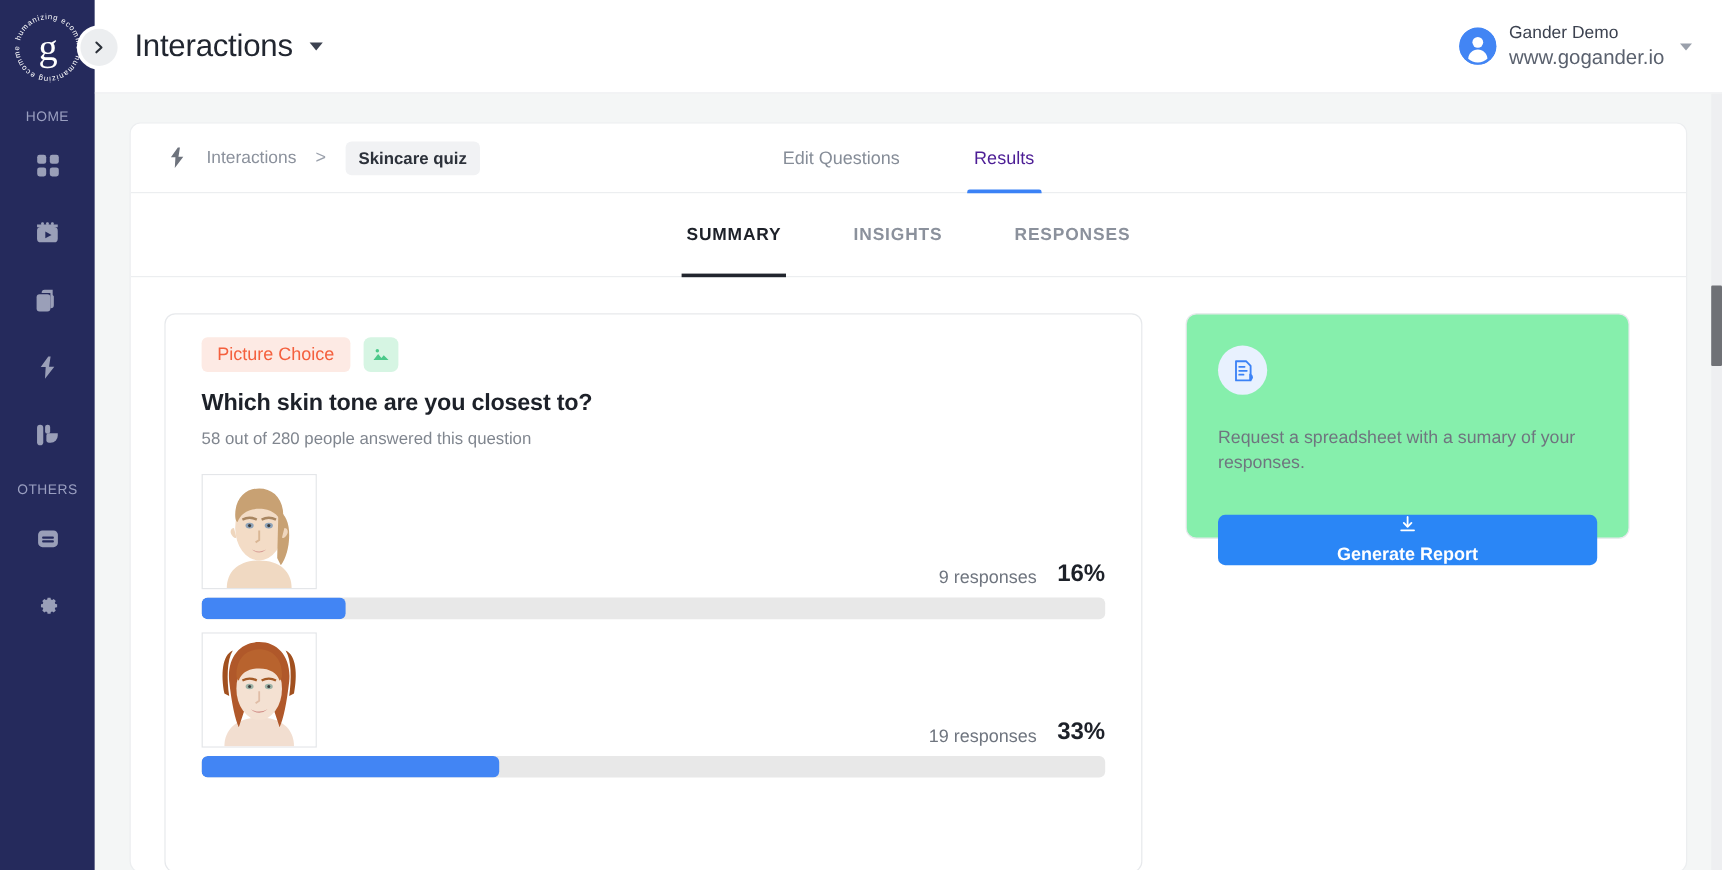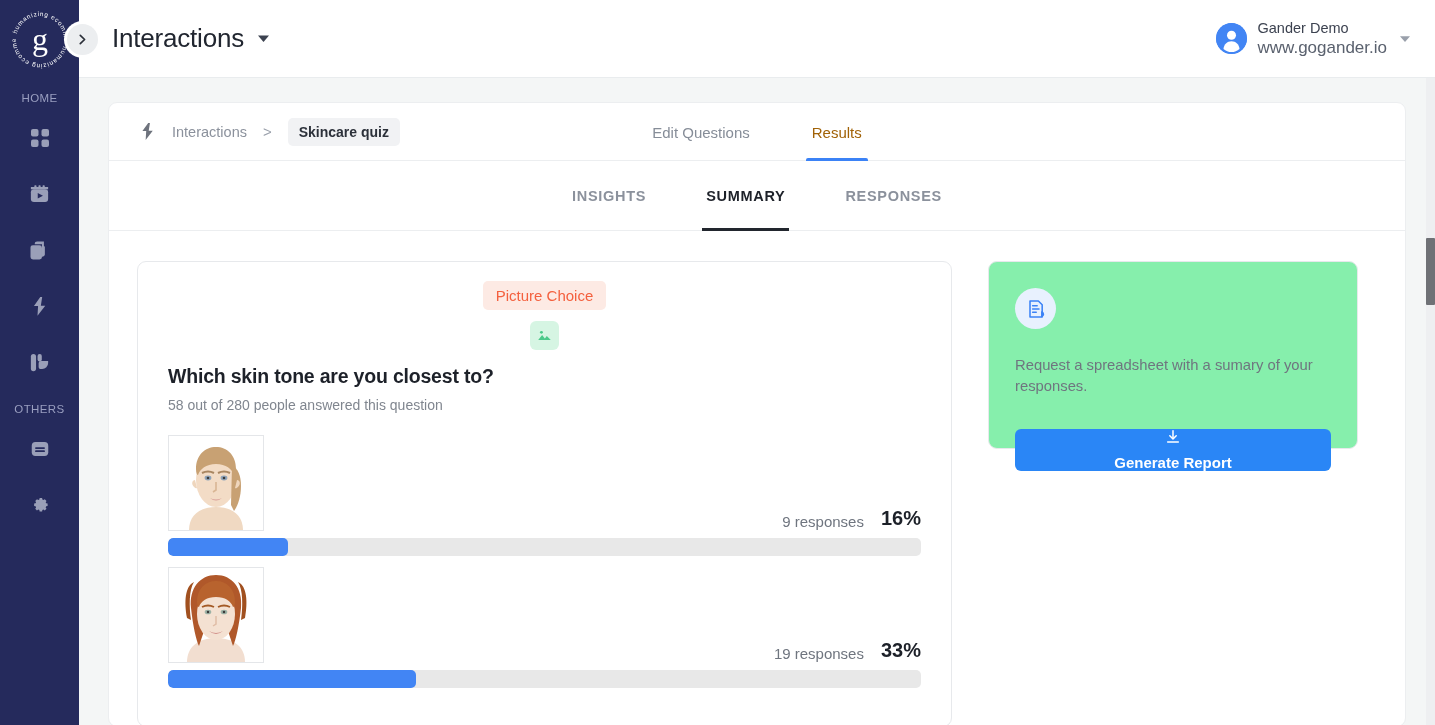--- a/index.html
+++ b/index.html
@@ -112,21 +112,21 @@
     position: absolute; left: 0; top: 0; right: 0; height: 58px;
     display: flex; align-items: stretch; justify-content: center;
     pointer-events: none;
   }
   .mtab {
     display: flex; align-items: center; position: relative;
     font-size: 15px; color: #868d98; cursor: pointer;
     padding: 0 3px; margin: 0 28px;
     pointer-events: auto;
   }
-  .mtab.active { color: #a16207; text-align: center; }
+  .mtab.active { color: #4c1d95; text-align: center; }
   .mtab.active::after {
     content: ''; position: absolute; left: -3px; right: -3px; bottom: 0;
     height: 3px; background: #3b82f6; border-radius: 2px 2px 0 0;
   }
 
   .subtabs {
     height: 70px; display: flex; align-items: center; justify-content: center;
     border-bottom: 1px solid #eceef0; position: relative;
   }
   .stab {
@@ -149,21 +149,21 @@
   }
 
   
   .qcard {
     width: 815px; flex: 0 0 815px;
     background: #ffffff;
     border: 1px solid #e7e9ec;
     border-radius: 9px;
     padding: 19px 30px 0 30px;
   }
-  .badges { display: flex; align-items: center; gap: 11px; flex-direction: column; }
+  .badges { display: flex; align-items: flex-end; gap: 11px; }
   .badge-type {
     background: #fdeae4; color: #f4603e;
     font-size: 15px; padding: 6px 13px; border-radius: 5px;
   }
   .badge-ic {
     width: 29px; height: 29px; border-radius: 6px;
     background: #d6f5e3;
     display: flex; align-items: center; justify-content: center;
   }
   .qtitle {
@@ -370,22 +370,22 @@
         <div class="crumb-sep">&gt;</div>
         <div class="crumb-pill">Skincare quiz</div>
 
         <div class="maintabs">
           <div class="mtab">Edit Questions</div>
           <div class="mtab active">Results</div>
         </div>
       </div>
 
       <div class="subtabs">
+        <div class="stab active">SUMMARY</div>
         <div class="stab">INSIGHTS</div>
-        <div class="stab active">SUMMARY</div>
         <div class="stab">RESPONSES</div>
       </div>
 
       <div class="body-area">
 
         <div class="qcard">
           <div class="badges">
             <div class="badge-type">Picture Choice</div>
             <div class="badge-ic">
               <svg width="17" height="17" viewBox="0 0 20 20">

